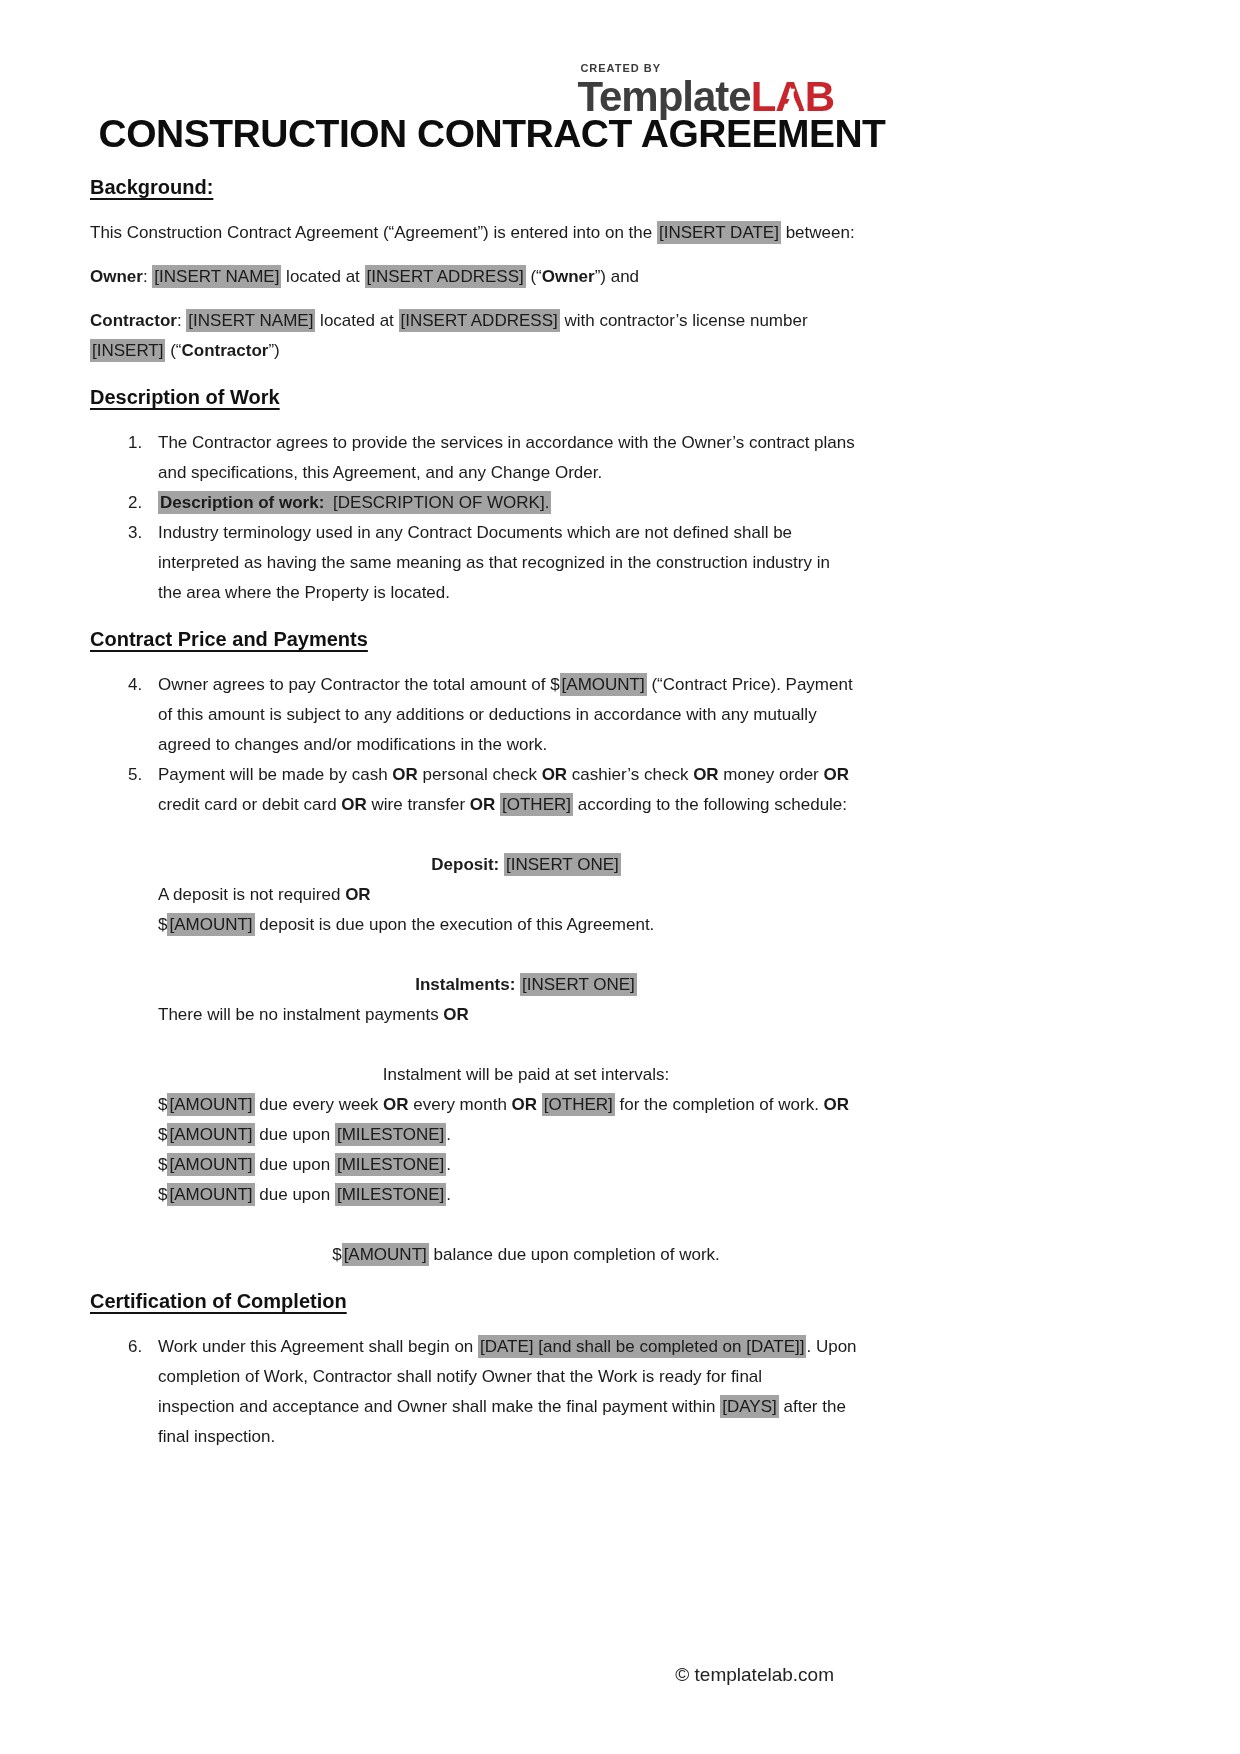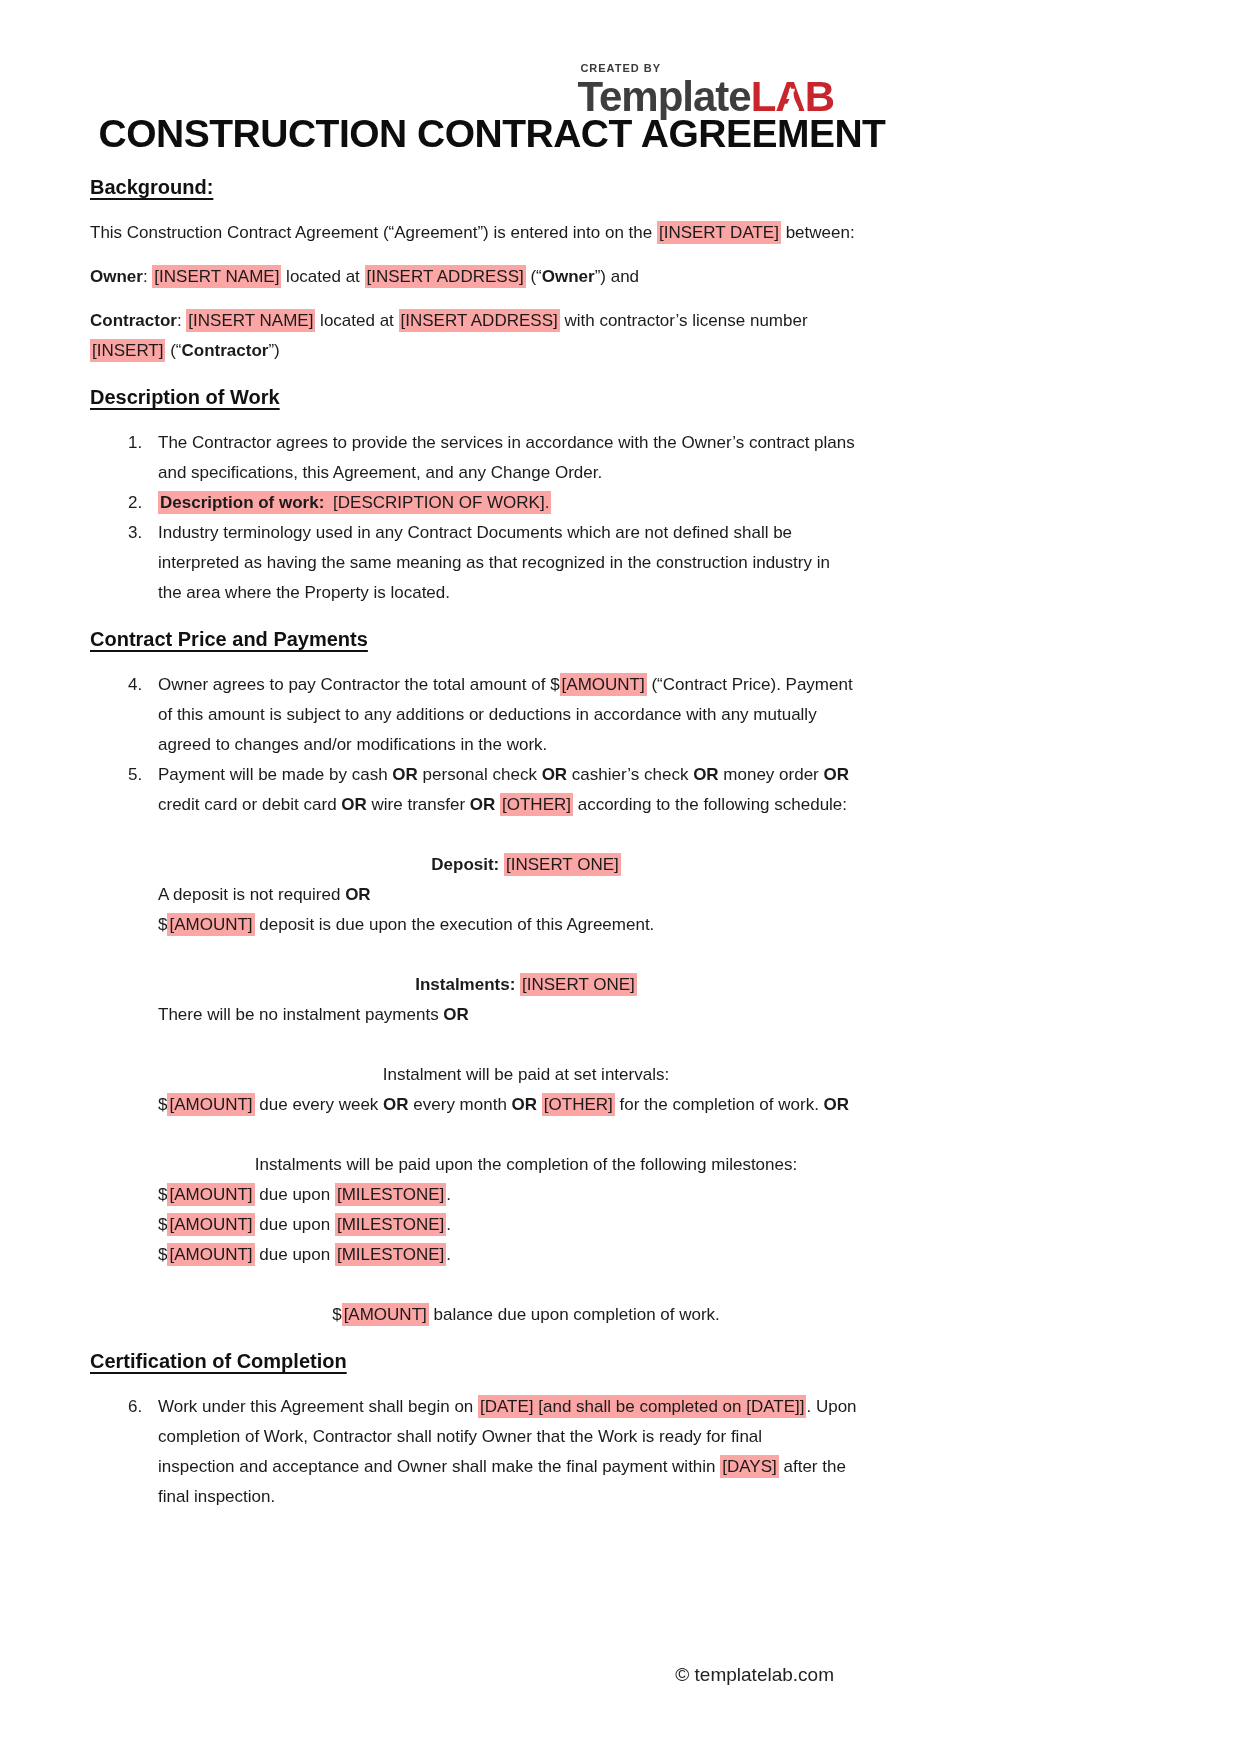--- a/index.html
+++ b/index.html
@@ -33,21 +33,21 @@
     margin:16px 0;
     text-decoration:underline;
     text-decoration-thickness:2px;
     text-underline-offset:4px;
   }
   
   .para{margin:14px 0;}
   .line{white-space:nowrap;}
   .line span{white-space:pre;}
   .b{font-weight:700;}
-  .h{background-color:#fca5a5;padding:2px 2px;}
+  .h{background-color:#a3a3a3;padding:2px 2px;}
   
   .list{margin:14px 0;}
   .li{display:flex;align-items:flex-start;}
   .num{width:68px;min-width:68px;padding-left:38px;box-sizing:border-box;}
   .itext{flex:1;}
   
   .schedule{margin:14px 0 14px 68px;}
   .schedule .gap{margin-top:30px;text-align:center;}
   
   .footer{position:absolute;top:1660px;right:150px;font-size:19px;color:#222;}
@@ -130,21 +130,20 @@
     </div>
 
     <div class="schedule">
         <div class="line gap"><span class="b">Deposit: </span><span class="h">[INSERT ONE]</span></div>
         <div class="line"><span>A deposit is not required </span><span class="b">OR</span></div>
         <div class="line"><span>$</span><span class="h">[AMOUNT]</span><span> deposit is due upon the execution of this Agreement.</span></div>
         <div class="line gap"><span class="b">Instalments: </span><span class="h">[INSERT ONE]</span></div>
         <div class="line"><span>There will be no instalment payments </span><span class="b">OR</span></div>
         <div class="line gap"><span>Instalment will be paid at set intervals:</span></div>
         <div class="line"><span>$</span><span class="h">[AMOUNT]</span><span> due every week </span><span class="b">OR</span><span> every month </span><span class="b">OR</span><span> </span><span class="h">[OTHER]</span><span> for the completion of work. </span><span class="b">OR</span></div>
-        <div class="line gap"><span>Instalments will be paid upon the completion of the following milestones:</span></div>
         <div class="line"><span>$</span><span class="h">[AMOUNT]</span><span> due upon </span><span class="h">[MILESTONE]</span><span>.</span></div>
         <div class="line"><span>$</span><span class="h">[AMOUNT]</span><span> due upon </span><span class="h">[MILESTONE]</span><span>.</span></div>
         <div class="line"><span>$</span><span class="h">[AMOUNT]</span><span> due upon </span><span class="h">[MILESTONE]</span><span>.</span></div>
         <div class="line gap"><span>$</span><span class="h">[AMOUNT]</span><span> balance due upon completion of work.</span></div>
       </div>
 
     <h2>Certification of Completion</h2>
 
     <div class="list">
       <div class="li">

